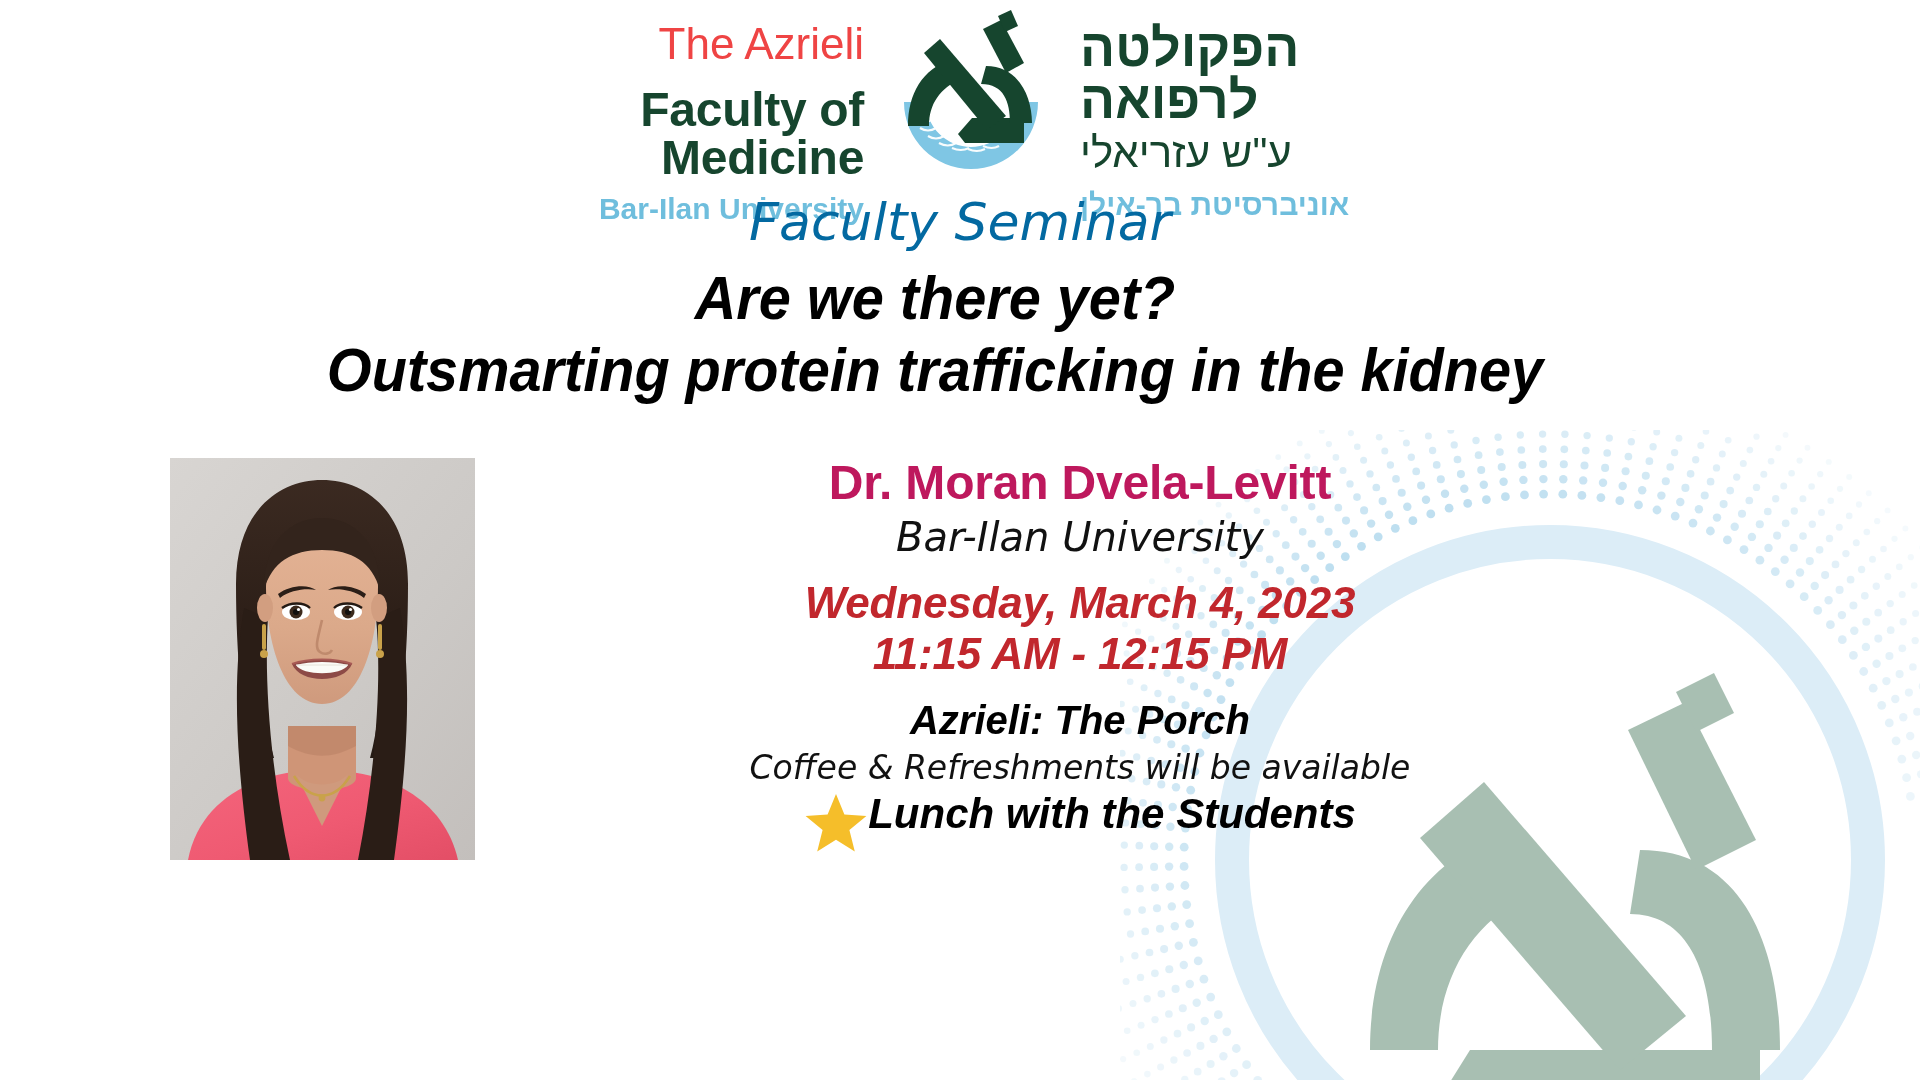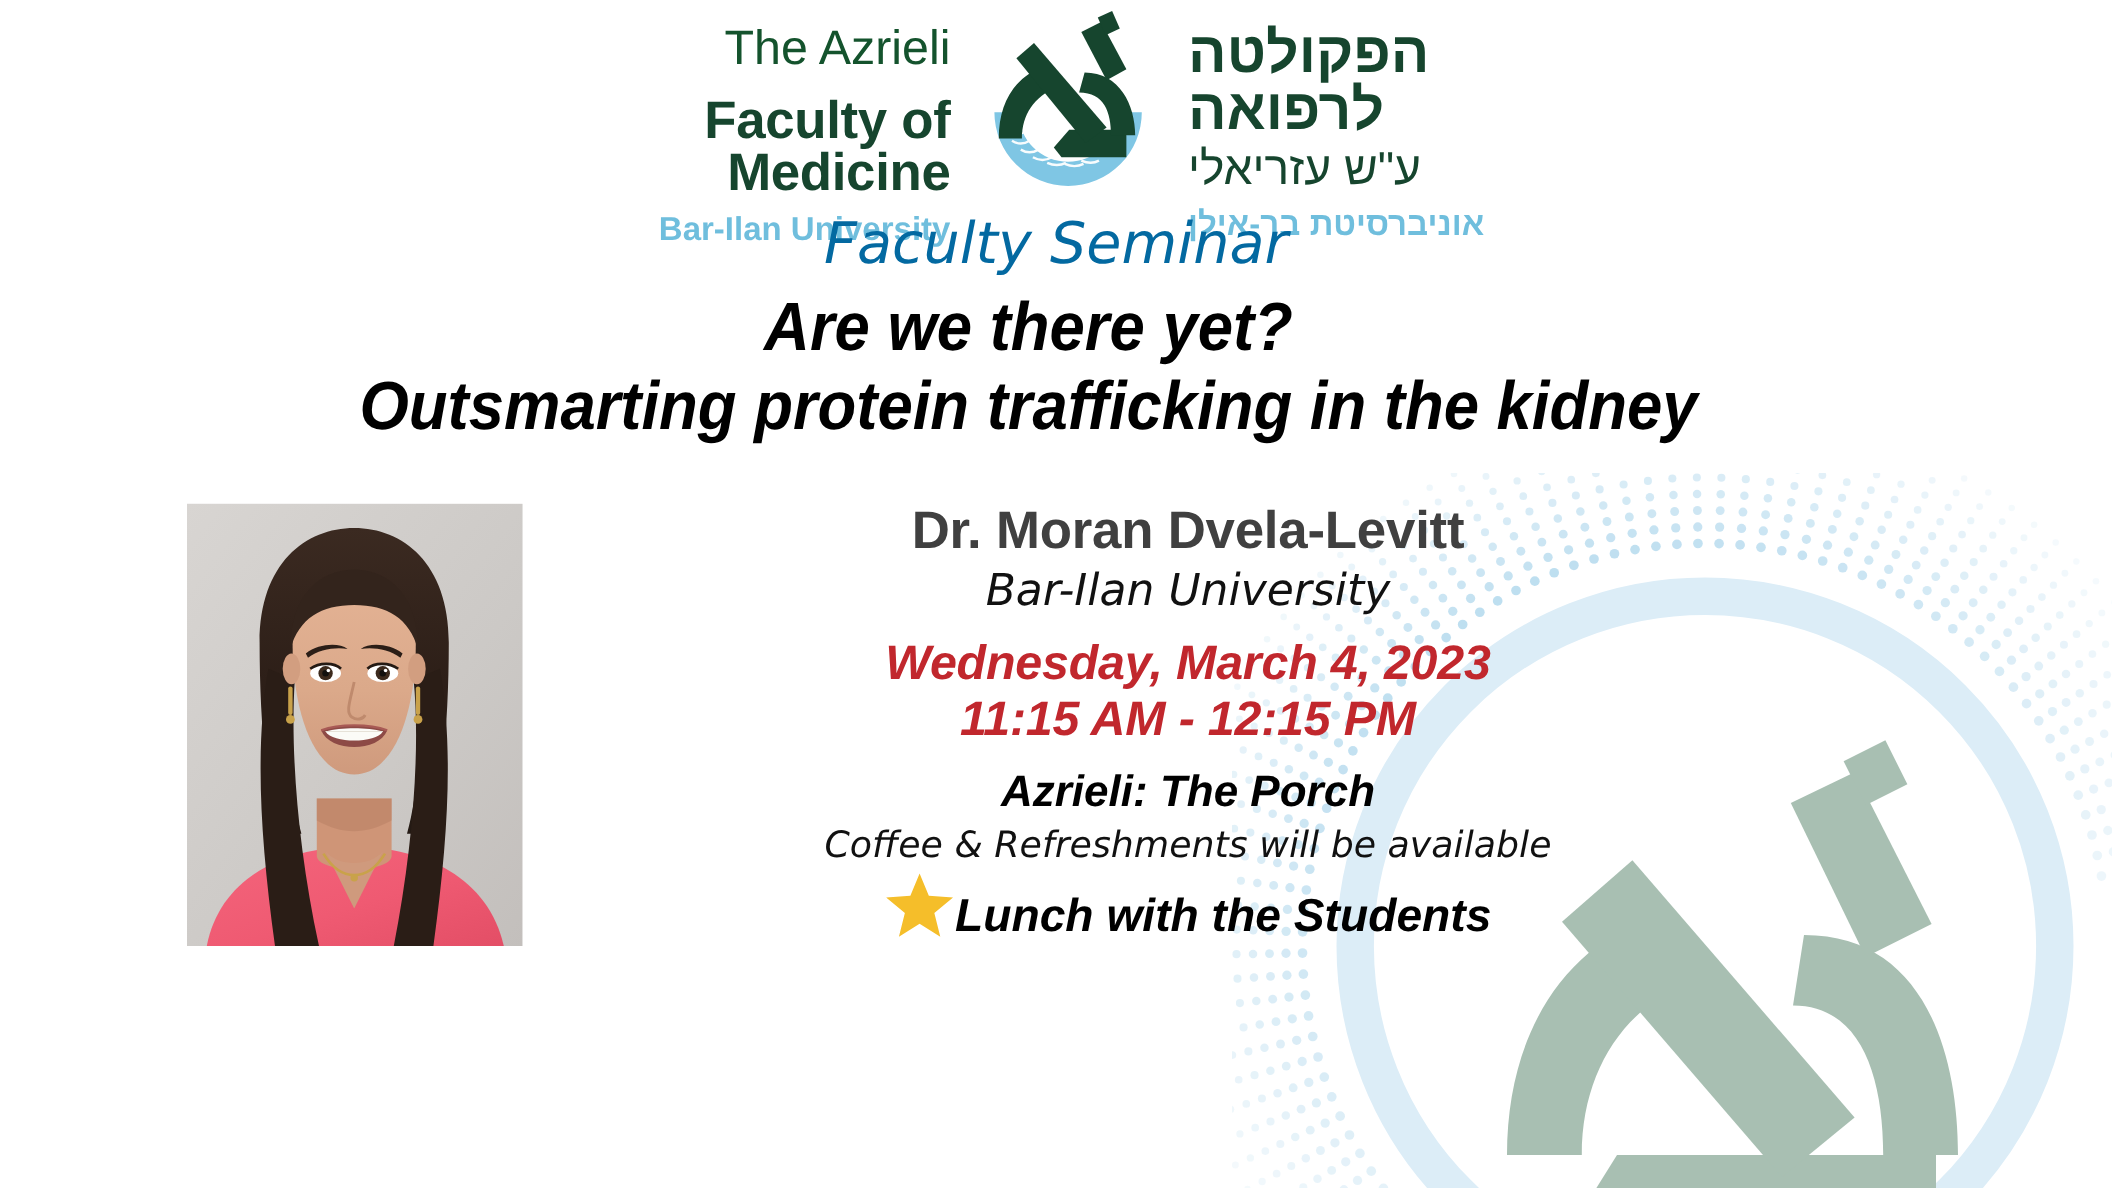--- a/index.html
+++ b/index.html
@@ -13,21 +13,21 @@
 
   
   .watermark{position:absolute;right:-60px;bottom:-210px;width:860px;height:860px;pointer-events:none;}
   .wm-svg{position:absolute;inset:0;width:100%;height:100%;}
 
   
   .header{position:absolute;left:0;top:6px;width:1920px;height:175px;}
   .hdr-inner{position:absolute;left:50%;top:0;transform:translateX(-50%);
     display:flex;align-items:flex-start;gap:0px;}
   .hdr-en{text-align:right;padding-top:16px;padding-right:18px;line-height:1.0;}
-  .hdr-en .l1{font-size:44px;color:#14532d;font-weight:400;letter-spacing:0px;}
+  .hdr-en .l1{font-size:44px;color:#ef4444;font-weight:400;letter-spacing:0px;}
   .hdr-en .l2{font-size:48px;color:#16452E;font-weight:700;margin-top:20px;letter-spacing:-0.3px;}
   .hdr-en .l3{font-size:30px;color:#6FBEDD;font-weight:700;margin-top:12px;}
   .hdr-logo{width:178px;height:170px;position:relative;flex:0 0 178px;}
   .hdr-he{direction:rtl;text-align:left;padding-top:16px;padding-left:20px;line-height:1.0;}
   .hdr-he .h1{font-size:52px;color:#16452E;font-weight:700;}
   .hdr-he .h2{font-size:42px;color:#16452E;font-weight:400;margin-top:6px;}
   .hdr-he .h3{font-size:30px;color:#6FBEDD;font-weight:700;margin-top:16px;}
 
   
   .seminar{position:absolute;left:0;top:192px;width:1920px;text-align:center;
@@ -44,32 +44,32 @@
   .title-l1{font-size:62px;}
   .title-l2{font-size:62px;margin-top:6px;}
 
   
   .photo{position:absolute;left:170px;top:458px;width:305px;height:402px;overflow:hidden;
     background:#cfcdcb;}
   .photo svg{display:block;width:305px;height:402px;}
 
   
   .details{position:absolute;left:520px;top:456px;width:1120px;text-align:center;}
-  .speaker-name{font-size:48px;font-weight:700;color:#404040;line-height:1.12;letter-spacing:-0.2px;}
+  .speaker-name{font-size:48px;font-weight:700;color:#be185d;line-height:1.12;letter-spacing:-0.2px;}
   .speaker-aff{font-size:40px;font-style:italic;font-weight:400;color:#111;margin-top:4px;
     font-family:"DejaVu Sans",sans-serif;line-height:1.15;}
   .date-line{font-size:44px;font-weight:700;font-style:italic;color:#C1272D;margin-top:18px;
     line-height:1.12;letter-spacing:-0.2px;}
   .time-line{font-size:44px;font-weight:700;font-style:italic;color:#C1272D;margin-top:2px;
     line-height:1.12;letter-spacing:-0.2px;}
   .location{font-size:40px;font-weight:700;font-style:italic;color:#000;margin-top:20px;
     line-height:1.12;}
   .refresh{font-size:33px;font-style:italic;font-weight:400;color:#111;margin-top:6px;
     font-family:"DejaVu Sans",sans-serif;line-height:1.15;}
-  .lunch-row{display:flex;align-items:flex-end;justify-content:center;margin-top:4px;}
+  .lunch-row{display:flex;align-items:flex-start;justify-content:center;margin-top:4px;}
   .star-icon{width:64px;height:64px;flex:0 0 64px;}
   .lunch-text{font-size:42px;font-weight:700;font-style:italic;color:#000;line-height:1.1;}
 </style>
 </head>
 <body>
 
 <div class="stage">
 
   <div class="watermark">
     <svg class="wm-svg" viewBox="0 0 860 860">

